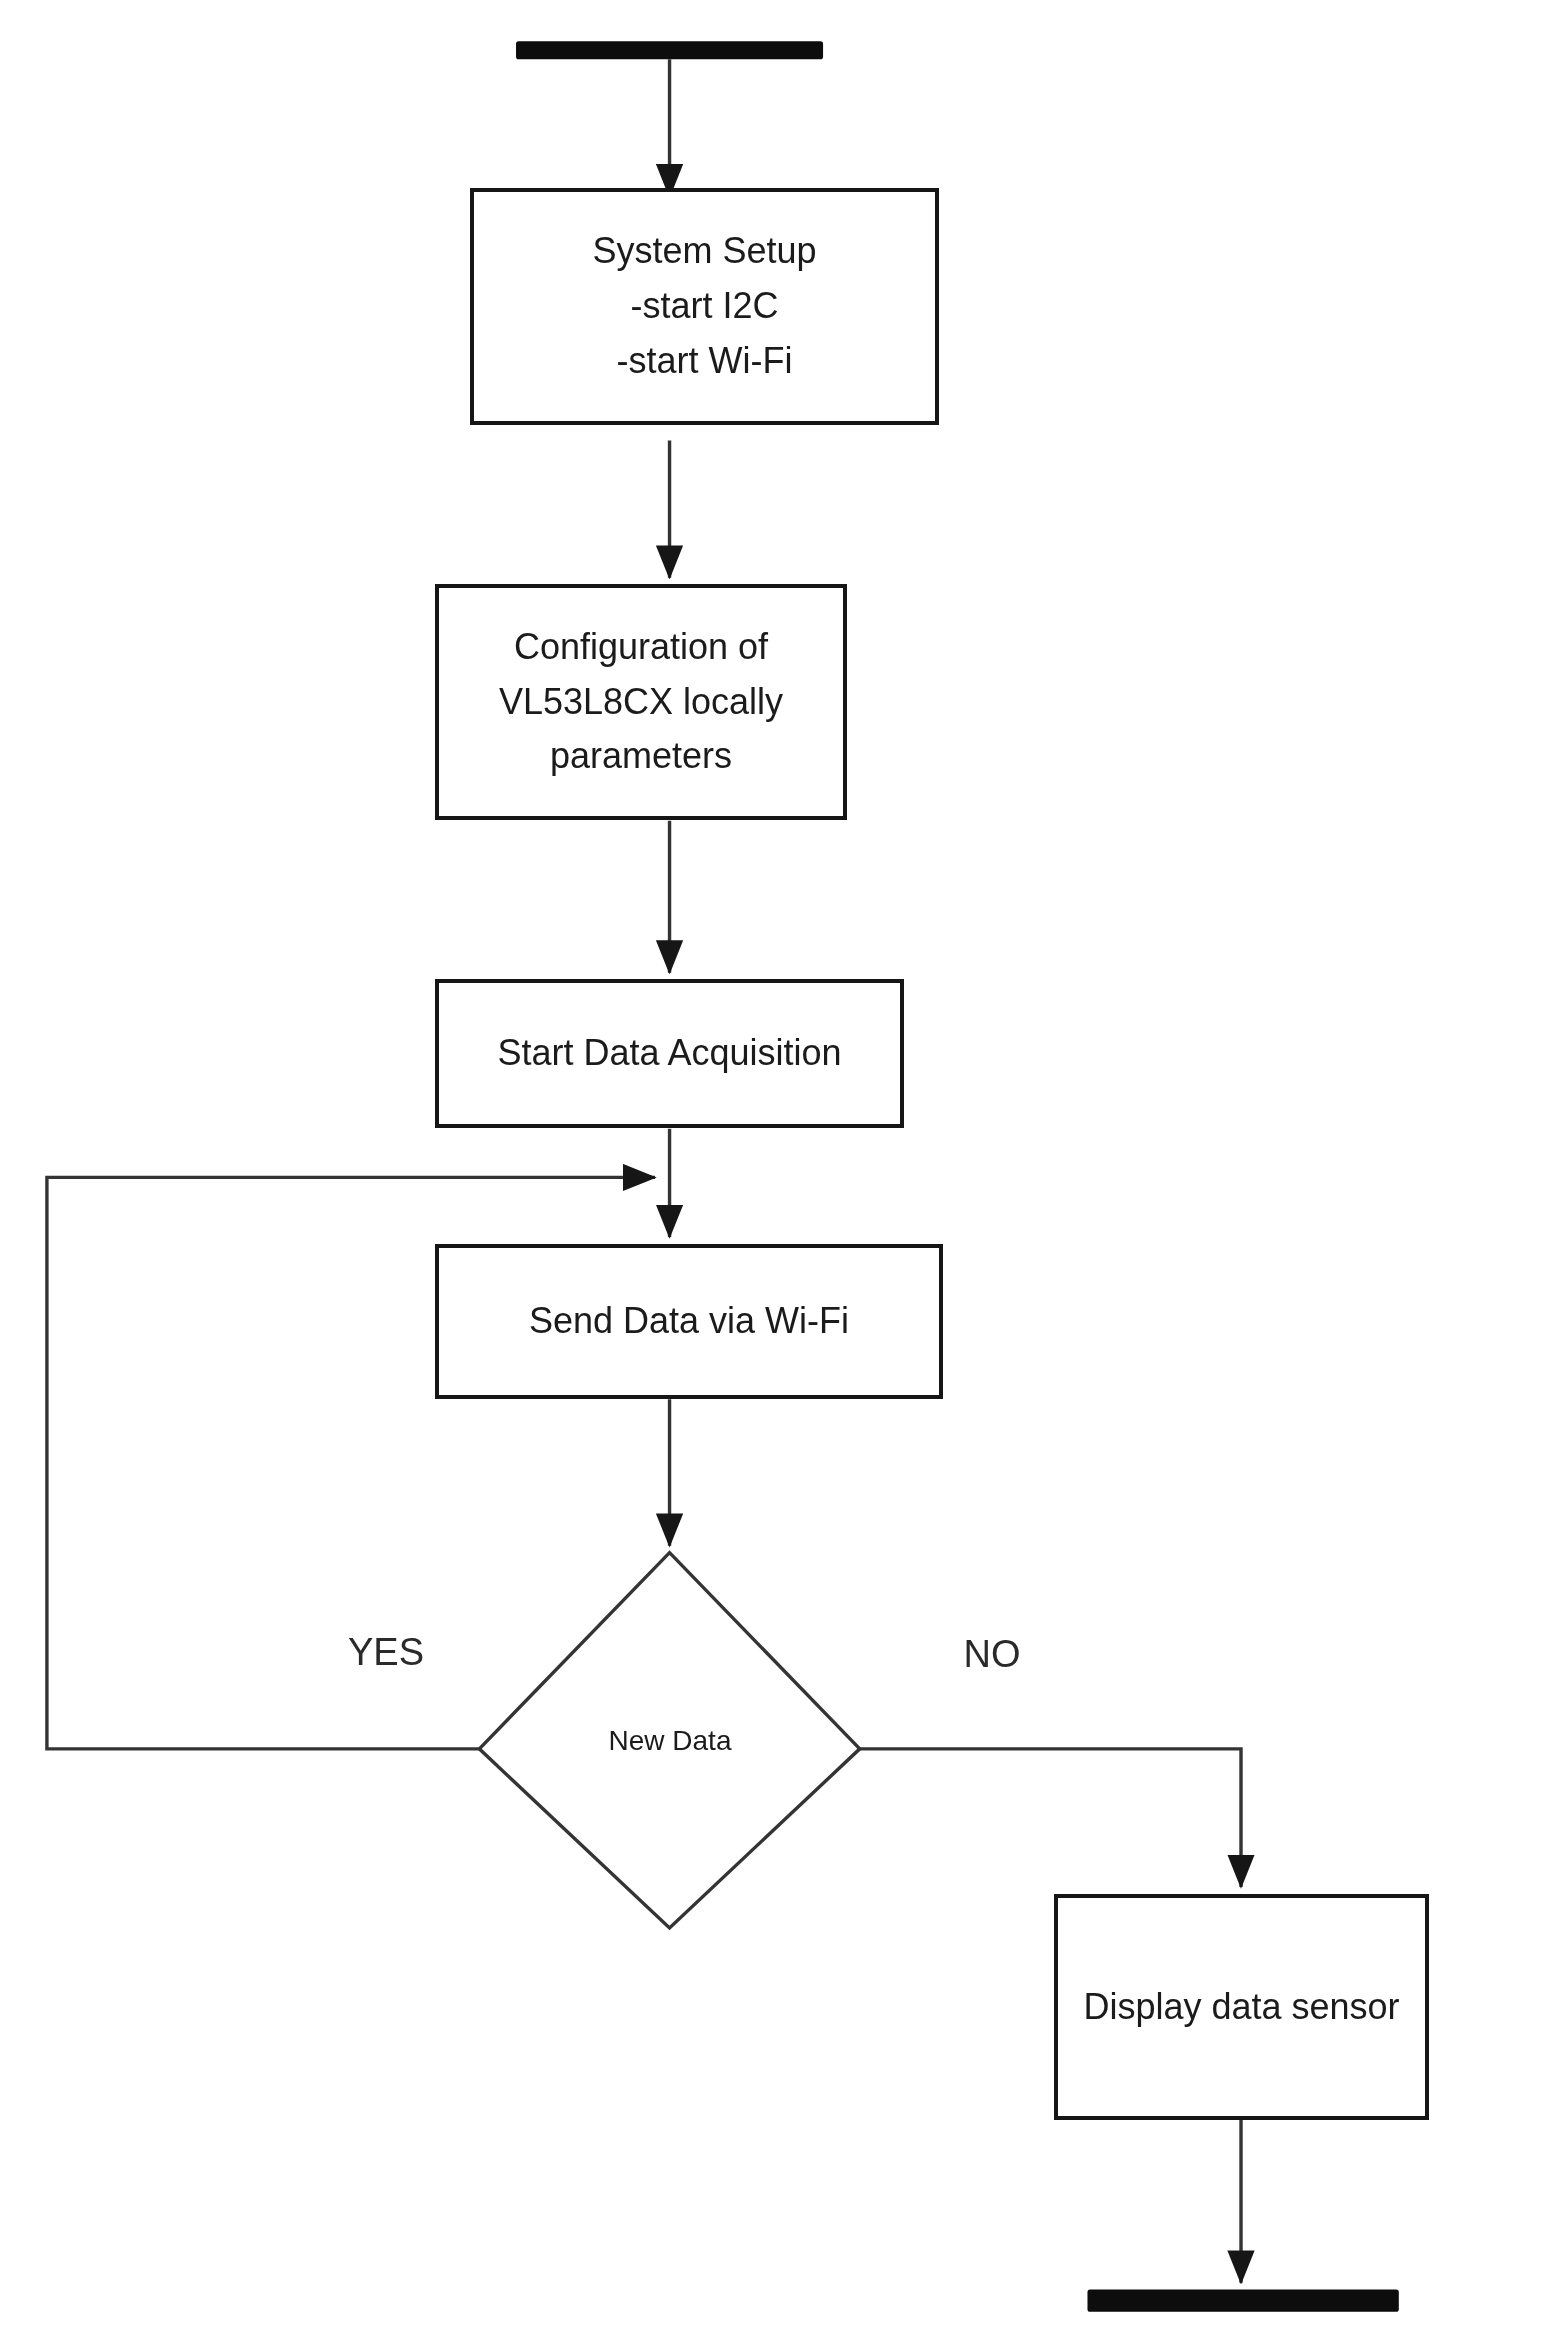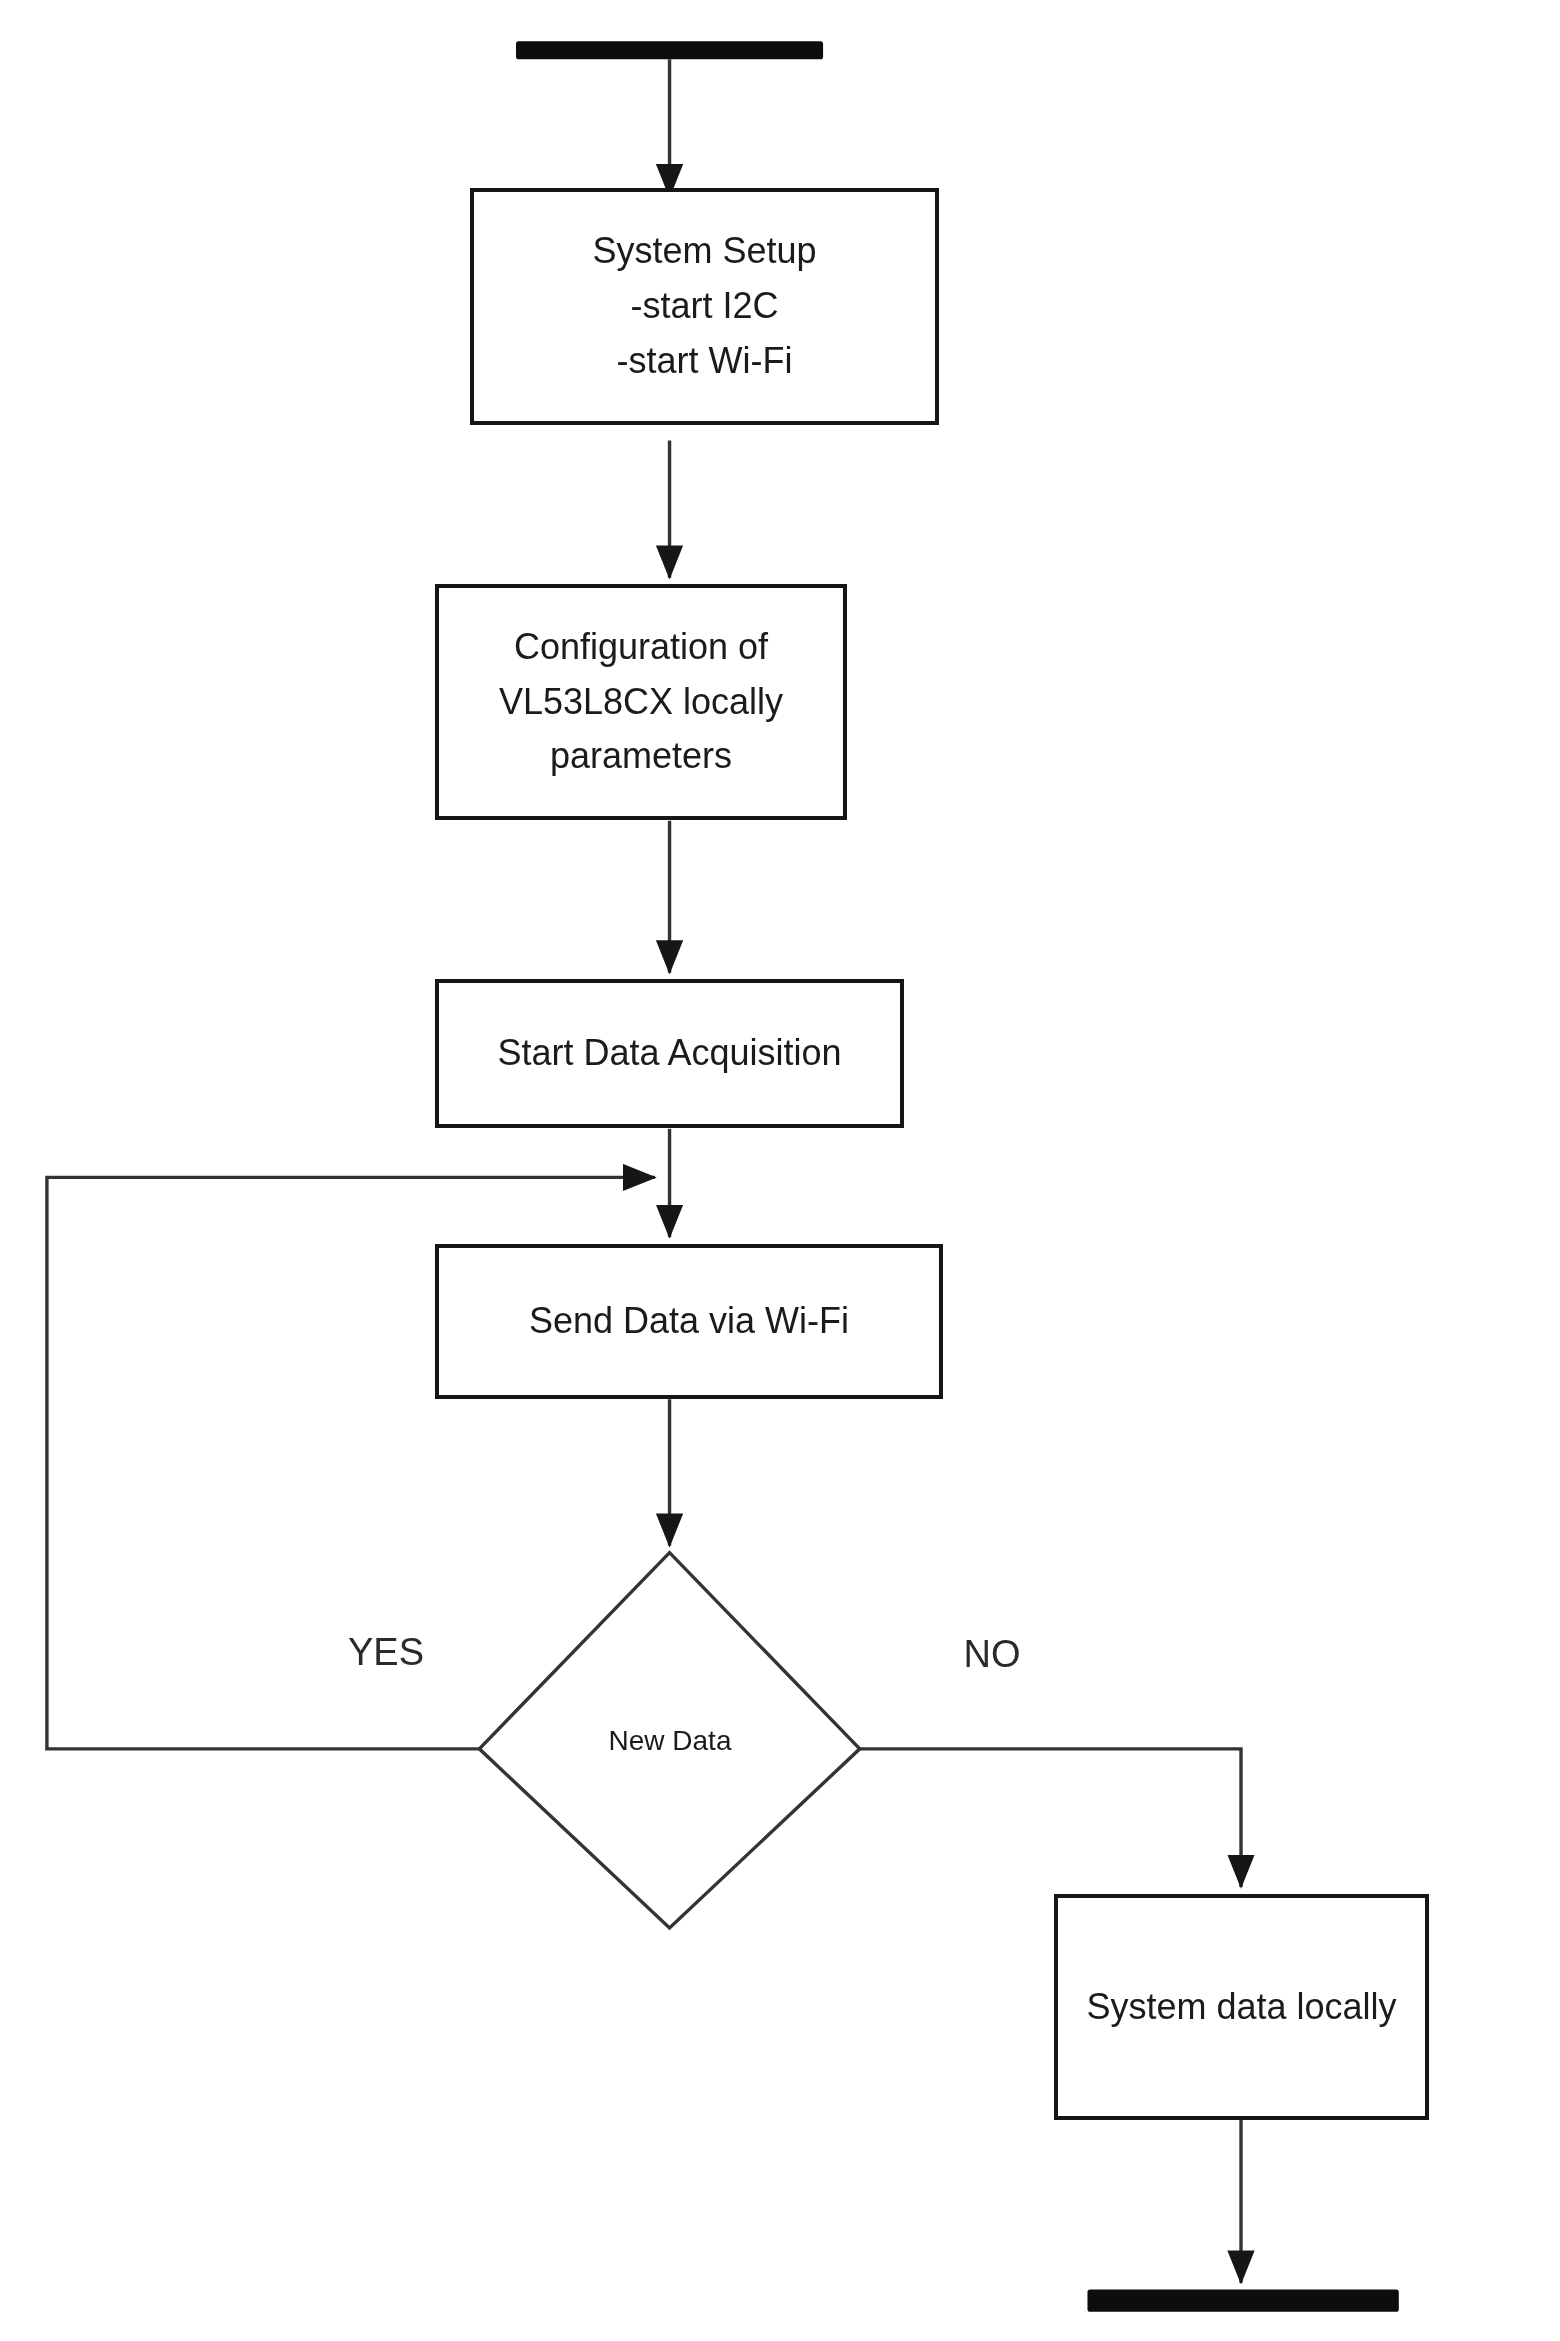--- a/index.html
+++ b/index.html
@@ -125,21 +125,21 @@
 
   <div class="node node-start-acquisition">
     <span>Start Data Acquisition</span>
   </div>
 
   <div class="node node-send-data">
     <span>Send Data via Wi-Fi</span>
   </div>
 
   <div class="node node-display-locally">
-    <span>System data locally</span>
+    <span>Display data sensor</span>
   </div>
 
   <div class="decision-label">New Data</div>
 
   <div class="branch-label branch-label-yes">YES</div>
   <div class="branch-label branch-label-no">NO</div>
 
 </div>
 
 

